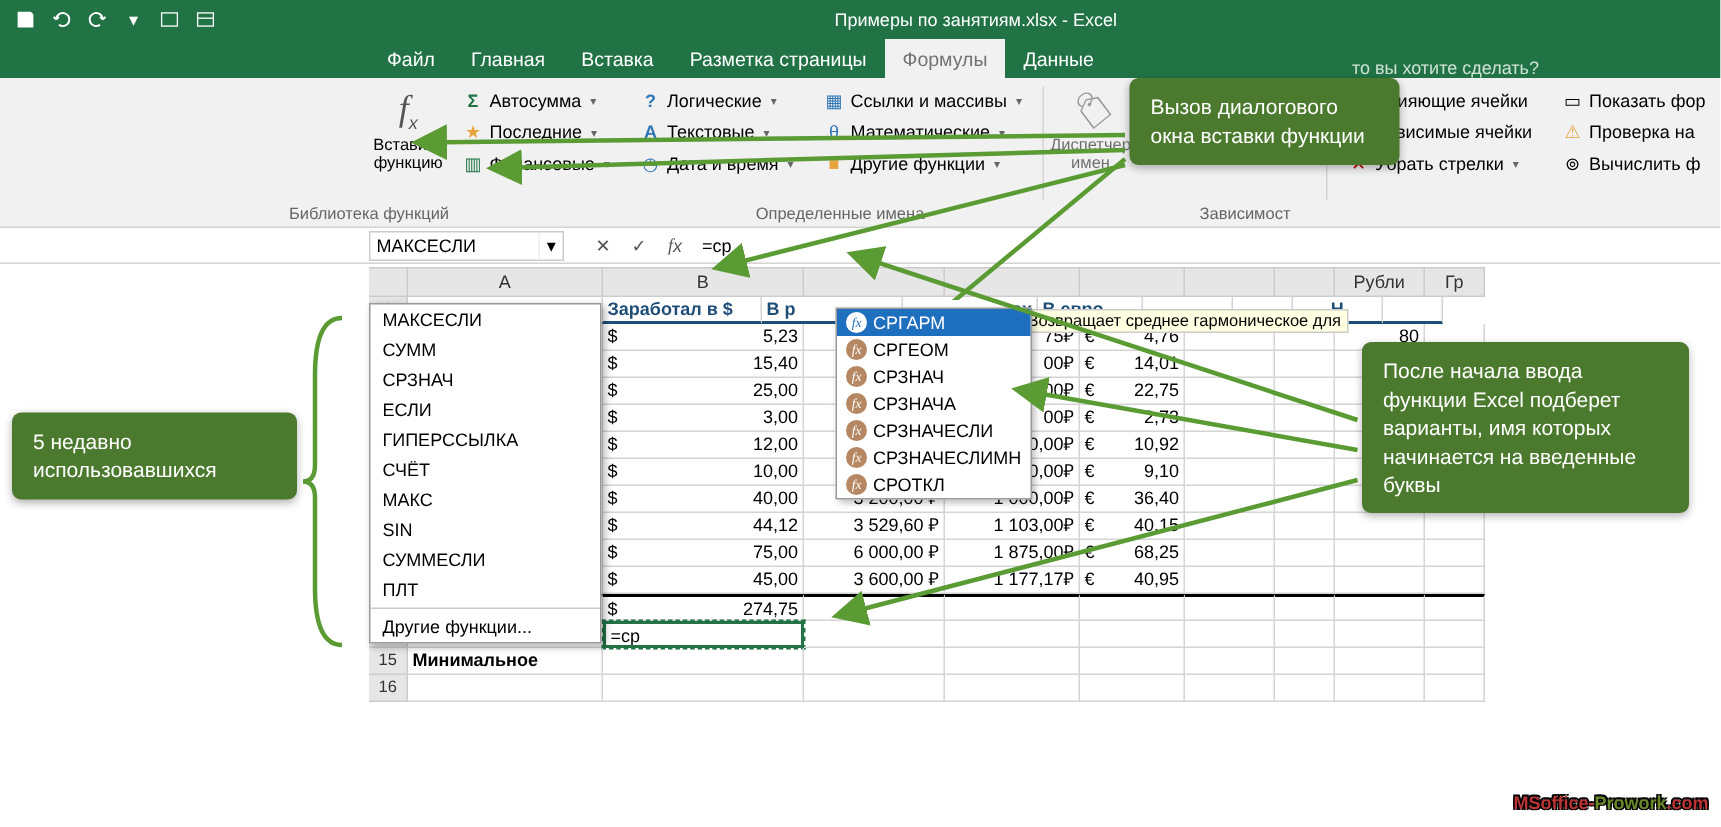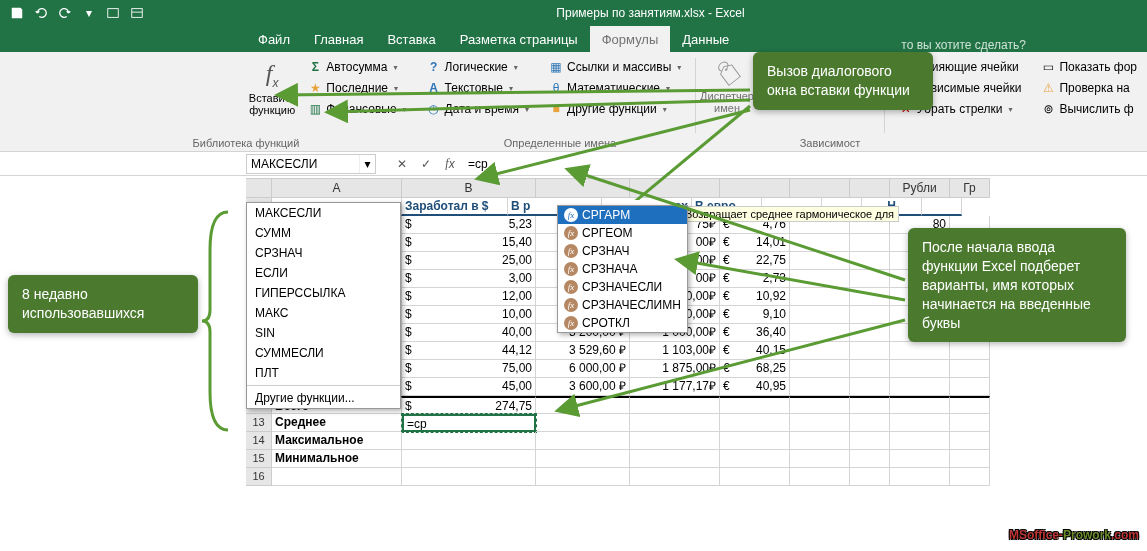--- a/index.html
+++ b/index.html
@@ -411,32 +411,20 @@
     <div class="cell bold" style="width:130px">Среднее</div>
     <div class="cell editing" style="width:134px">=ср</div>
     <div class="cell" style="width:94px"></div>
     <div class="cell" style="width:90px"></div>
     <div class="cell" style="width:70px"></div>
     <div class="cell" style="width:60px"></div>
     <div class="cell" style="width:40px"></div>
     <div class="cell" style="width:60px"></div>
     <div class="cell" style="width:40px"></div>
   </div>
-  <div class="row">
-      <div class="rh">14</div>
-      <div class="cell bold" style="width:130px">Максимальное</div>
-      <div class="cell" style="width:134px"></div>
-      <div class="cell" style="width:94px"></div>
-      <div class="cell" style="width:90px"></div>
-      <div class="cell" style="width:70px"></div>
-      <div class="cell" style="width:60px"></div>
-      <div class="cell" style="width:40px"></div>
-      <div class="cell" style="width:60px"></div>
-      <div class="cell" style="width:40px"></div>
-    </div>
   <div class="row">
       <div class="rh">15</div>
       <div class="cell bold" style="width:130px">Минимальное</div>
       <div class="cell" style="width:134px"></div>
       <div class="cell" style="width:94px"></div>
       <div class="cell" style="width:90px"></div>
       <div class="cell" style="width:70px"></div>
       <div class="cell" style="width:60px"></div>
       <div class="cell" style="width:40px"></div>
       <div class="cell" style="width:60px"></div>
@@ -456,20 +444,21 @@
     </div>
 </div>
 
 <div class="mru-dd">
   <div id="mru-items">
       <div class="item">МАКСЕСЛИ</div>
       <div class="item">СУММ</div>
       <div class="item">СРЗНАЧ</div>
       <div class="item">ЕСЛИ</div>
       <div class="item">ГИПЕРССЫЛКА</div>
+      <div class="item">СЧЁТ</div>
       <div class="item">МАКС</div>
       <div class="item">SIN</div>
       <div class="item">СУММЕСЛИ</div>
       <div class="item">ПЛТ</div>
     </div>
   <div class="sep"></div>
   <div class="item">Другие функции...</div>
 </div>
 
 <div class="func-tip">
@@ -499,21 +488,21 @@
         <span>СРЗНАЧЕСЛИМН</span>
       </div>
       <div class="item">
         <span class="fic">fx</span>
         <span>СРОТКЛ</span>
       </div>
     </div>
 </div>
 <div class="func-desc">Возвращает среднее гармоническое для</div>
 
-<div class="callout c1">8 недавно использовавшихся</div>
+<div class="callout c1">5 недавно использовавшихся</div>
 <div class="callout c2">Вызов диалогового окна вставки функции</div>
 <div class="callout c3">После начала ввода функции Excel подберет варианты, имя которых начинается на введенные буквы</div>
 
 <div class="bracket">
 <svg viewBox="0 0 30 222">
       <path d="M28 2 Q10 2 10 40 L10 100 Q10 111 2 111 Q10 111 10 122 L10 182 Q10 220 28 220" fill="none" stroke="#5a9b34" stroke-width="3"></path>
     </svg>
 </div>
 
 <svg class="arrow" style="left:260px;top:60px;width:500px;height:140px">

